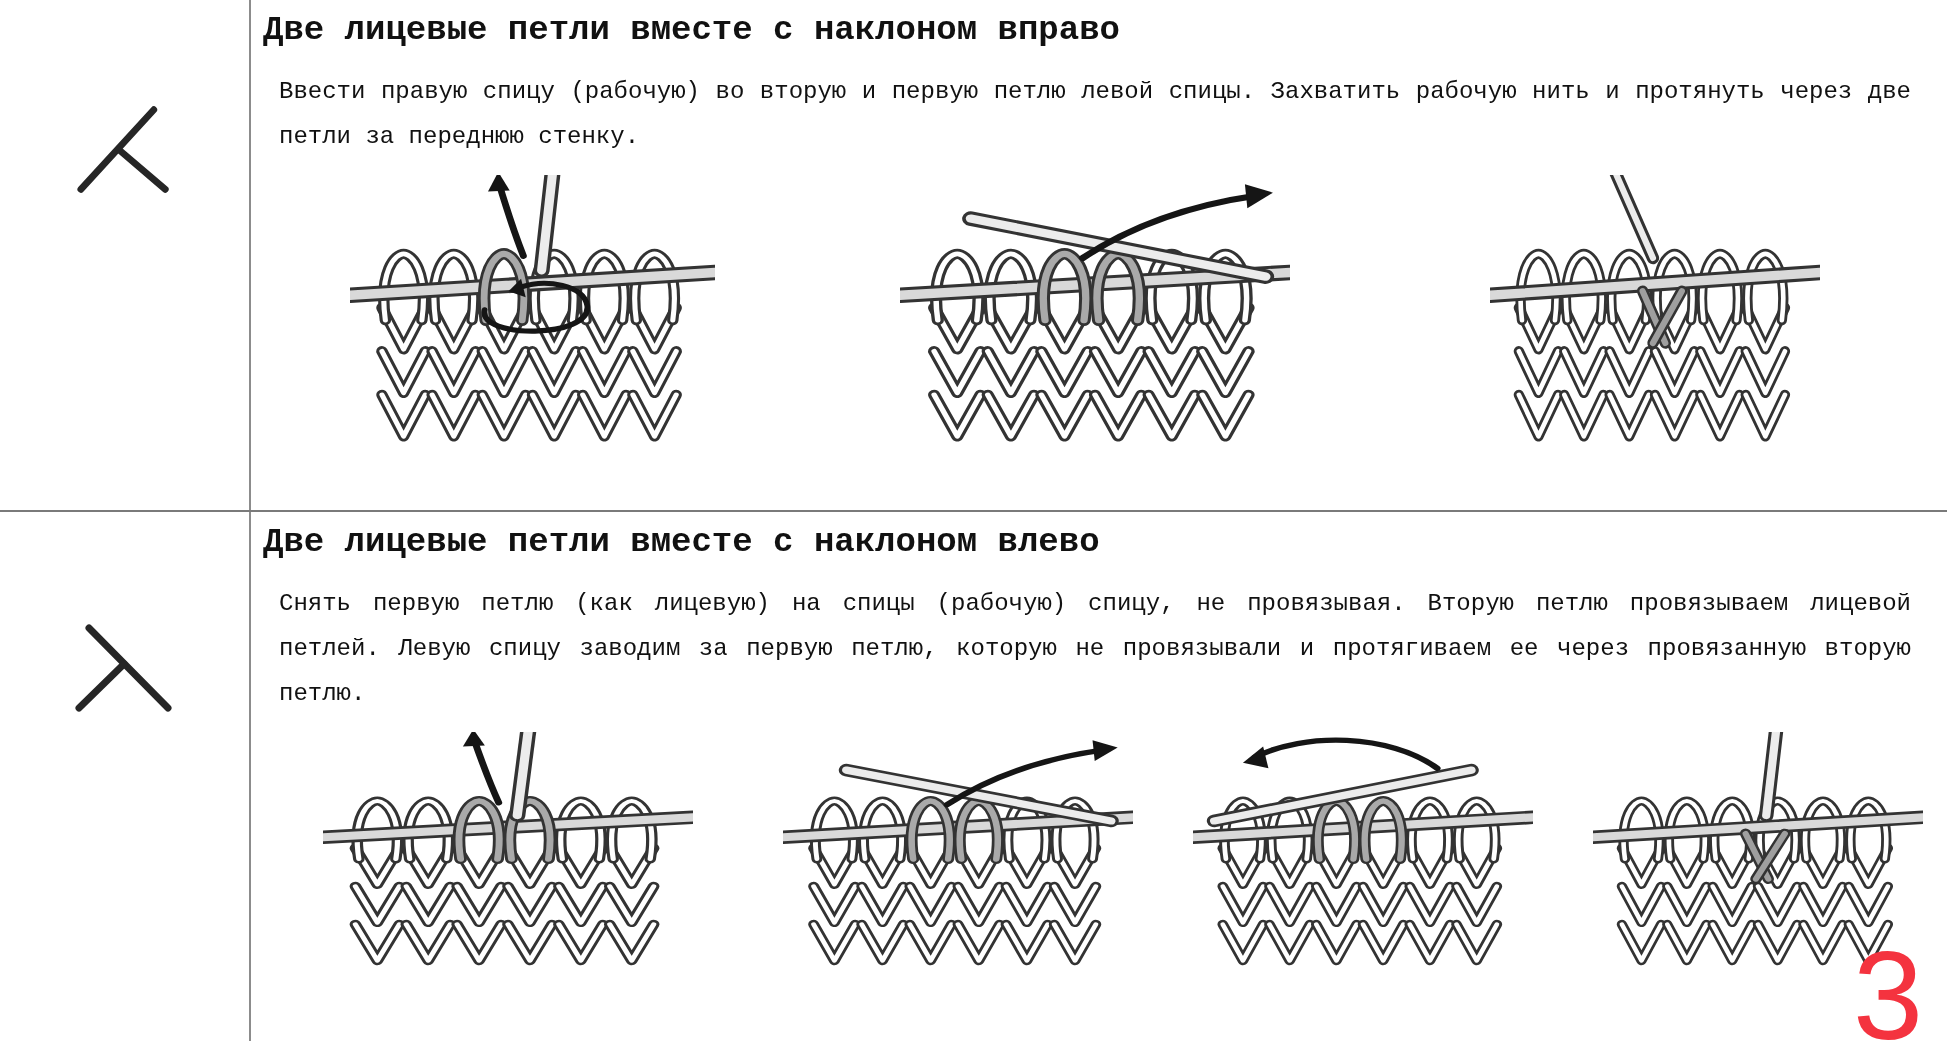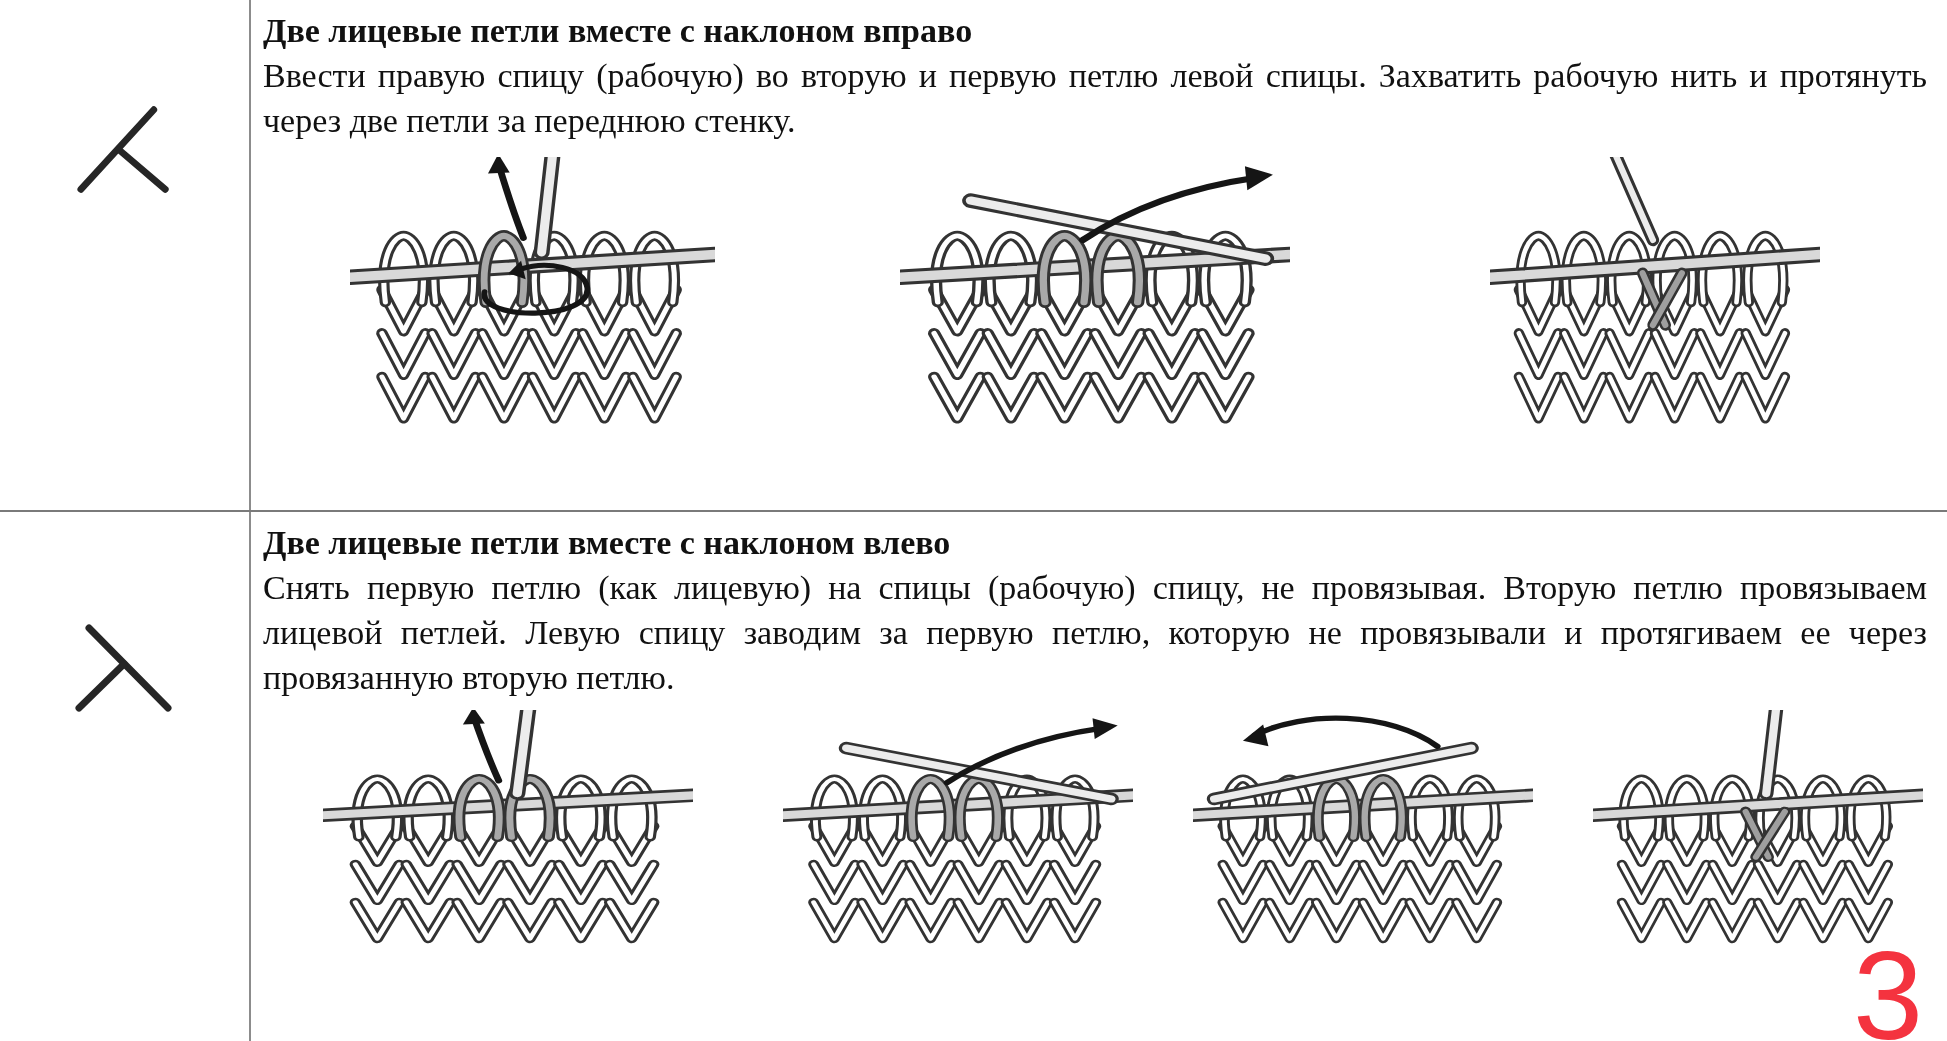--- a/index.html
+++ b/index.html
@@ -15,23 +15,23 @@
   .trow.r1{height:512px;}
   .trow.r2{height:613px;}
   .trow.r3{height:12px;border-bottom:none;}
   .cell-symbol{
     width:251px;flex:0 0 251px;box-sizing:border-box;
     border-right:2px solid #8c8c8c;
     display:flex;justify-content:center;align-items:flex-start;
   }
   .r1 .cell-symbol{padding-top:104px;}
   .r2 .cell-symbol{padding-top:112px;}
-  .cell-content{flex:1;box-sizing:border-box;padding:8px 20px 0 12px;overflow:hidden;}
+  .cell-content{flex:1;box-sizing:border-box;padding:8px 20px 0 12px;overflow:hidden;font-family:Liberation Mono, monospace;}
   .entry-title{font-size:34px;font-weight:700;line-height:45px;margin:0;}
-  .entry-body{font-size:34px;line-height:45px;margin:0;text-align:justify;}
+  .entry-body{font-size:24px;line-height:45px;margin:16px;text-align:justify;}
   .illus-row{display:flex;align-items:flex-end;}
   .r1 .illus-row{margin-top:14px;}
   .r2 .illus-row{margin-top:10px;}
   .illus-row figure{margin:0;padding:0;line-height:0;}
   .page-number{
     position:absolute;left:1853px;top:933px;
     font-family:"Liberation Sans","DejaVu Sans",sans-serif;
     font-size:126px;line-height:1;font-weight:400;
   }
   .sym-svg{display:block;}

